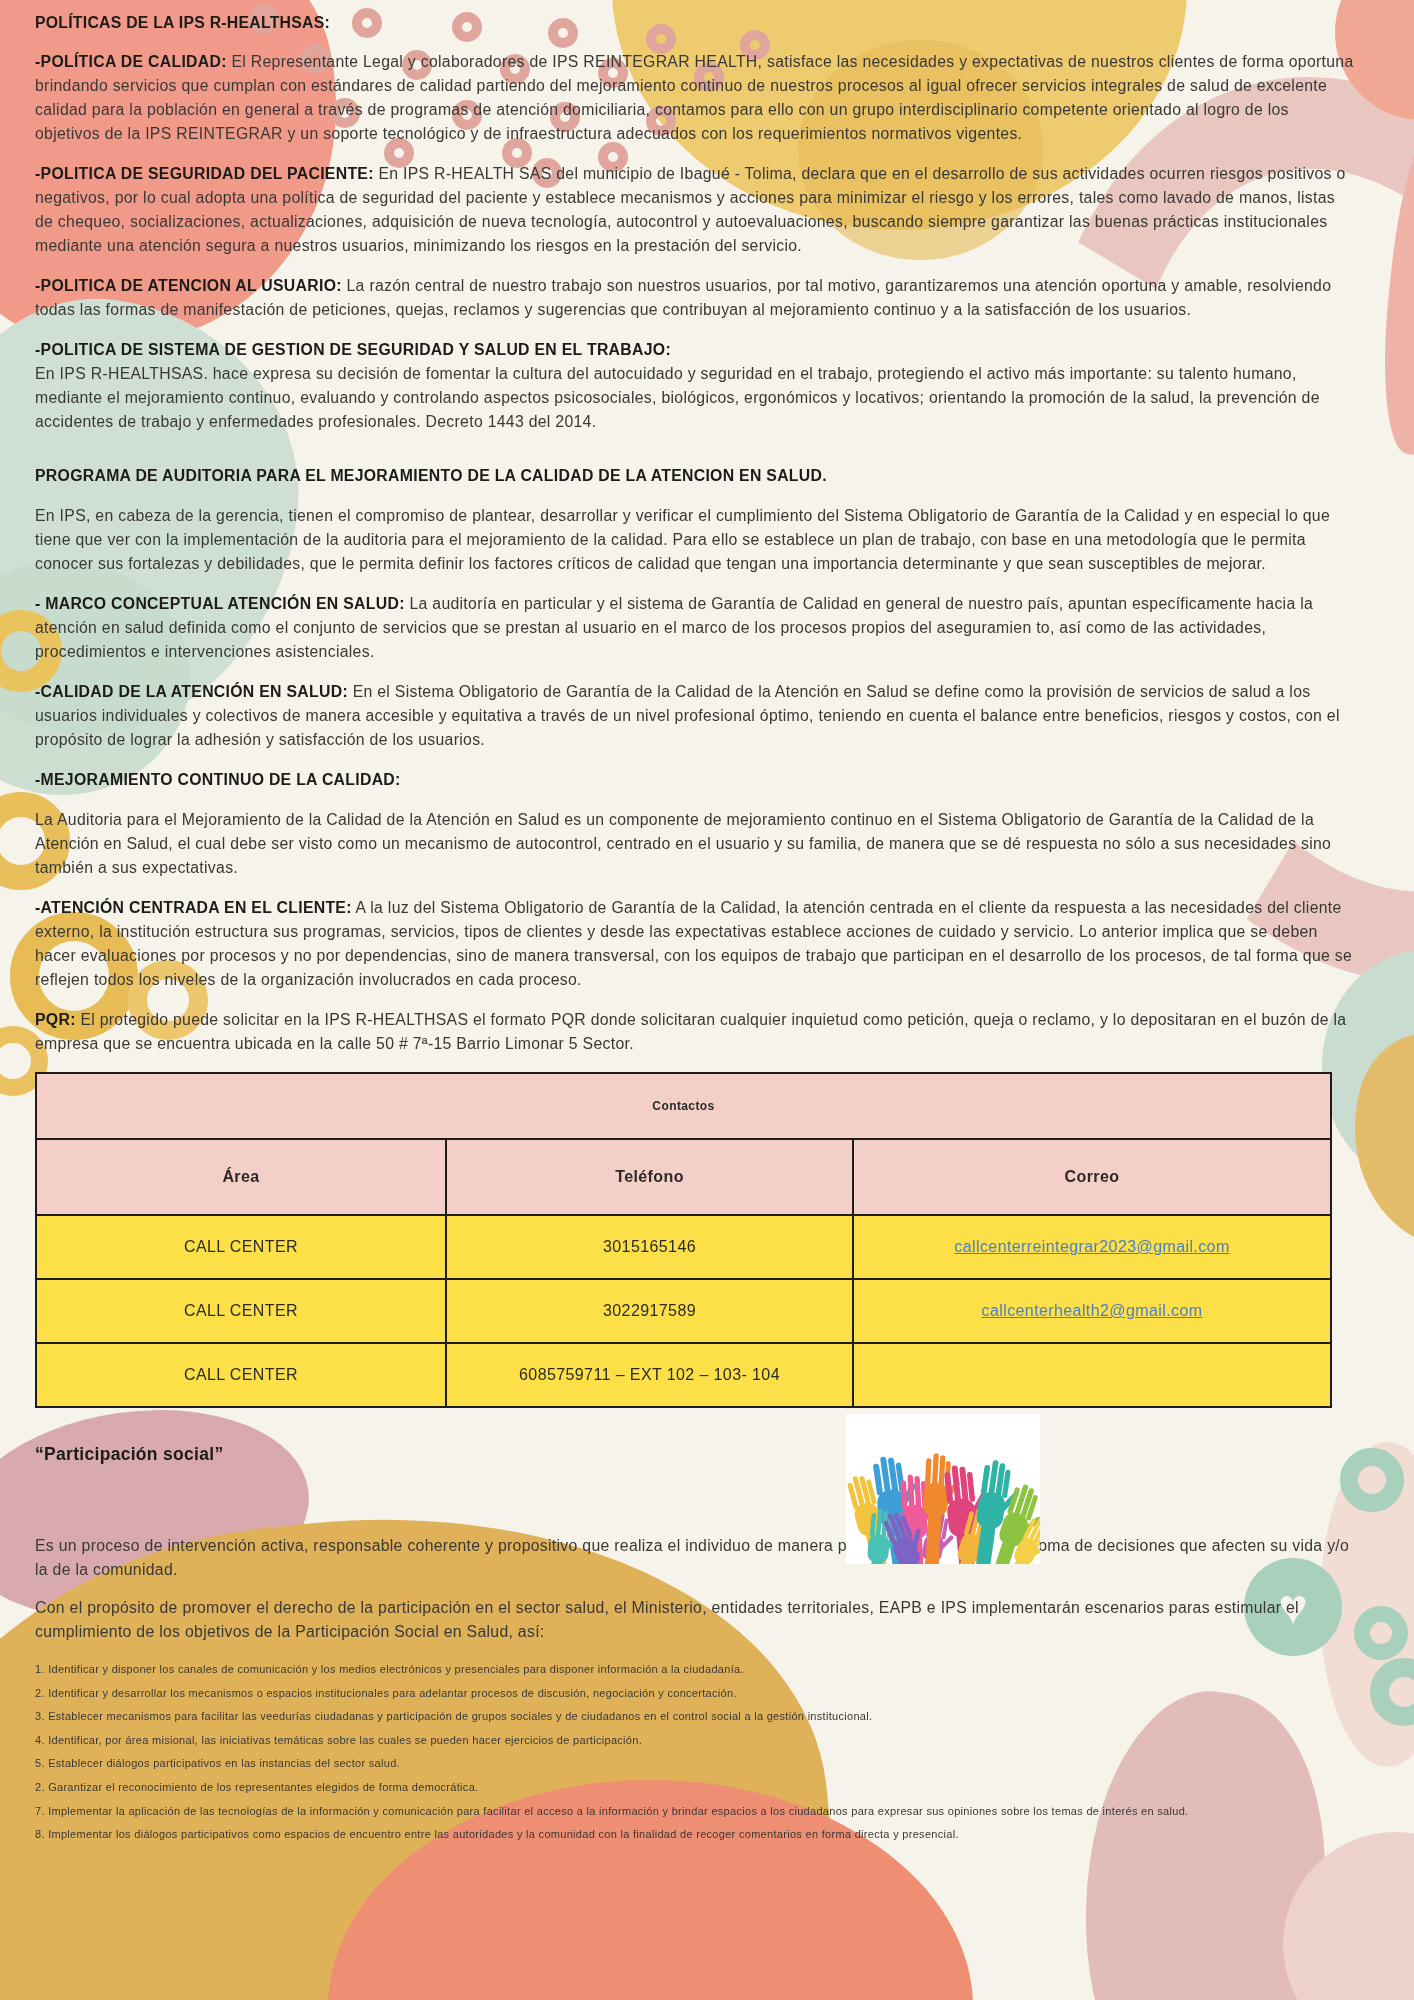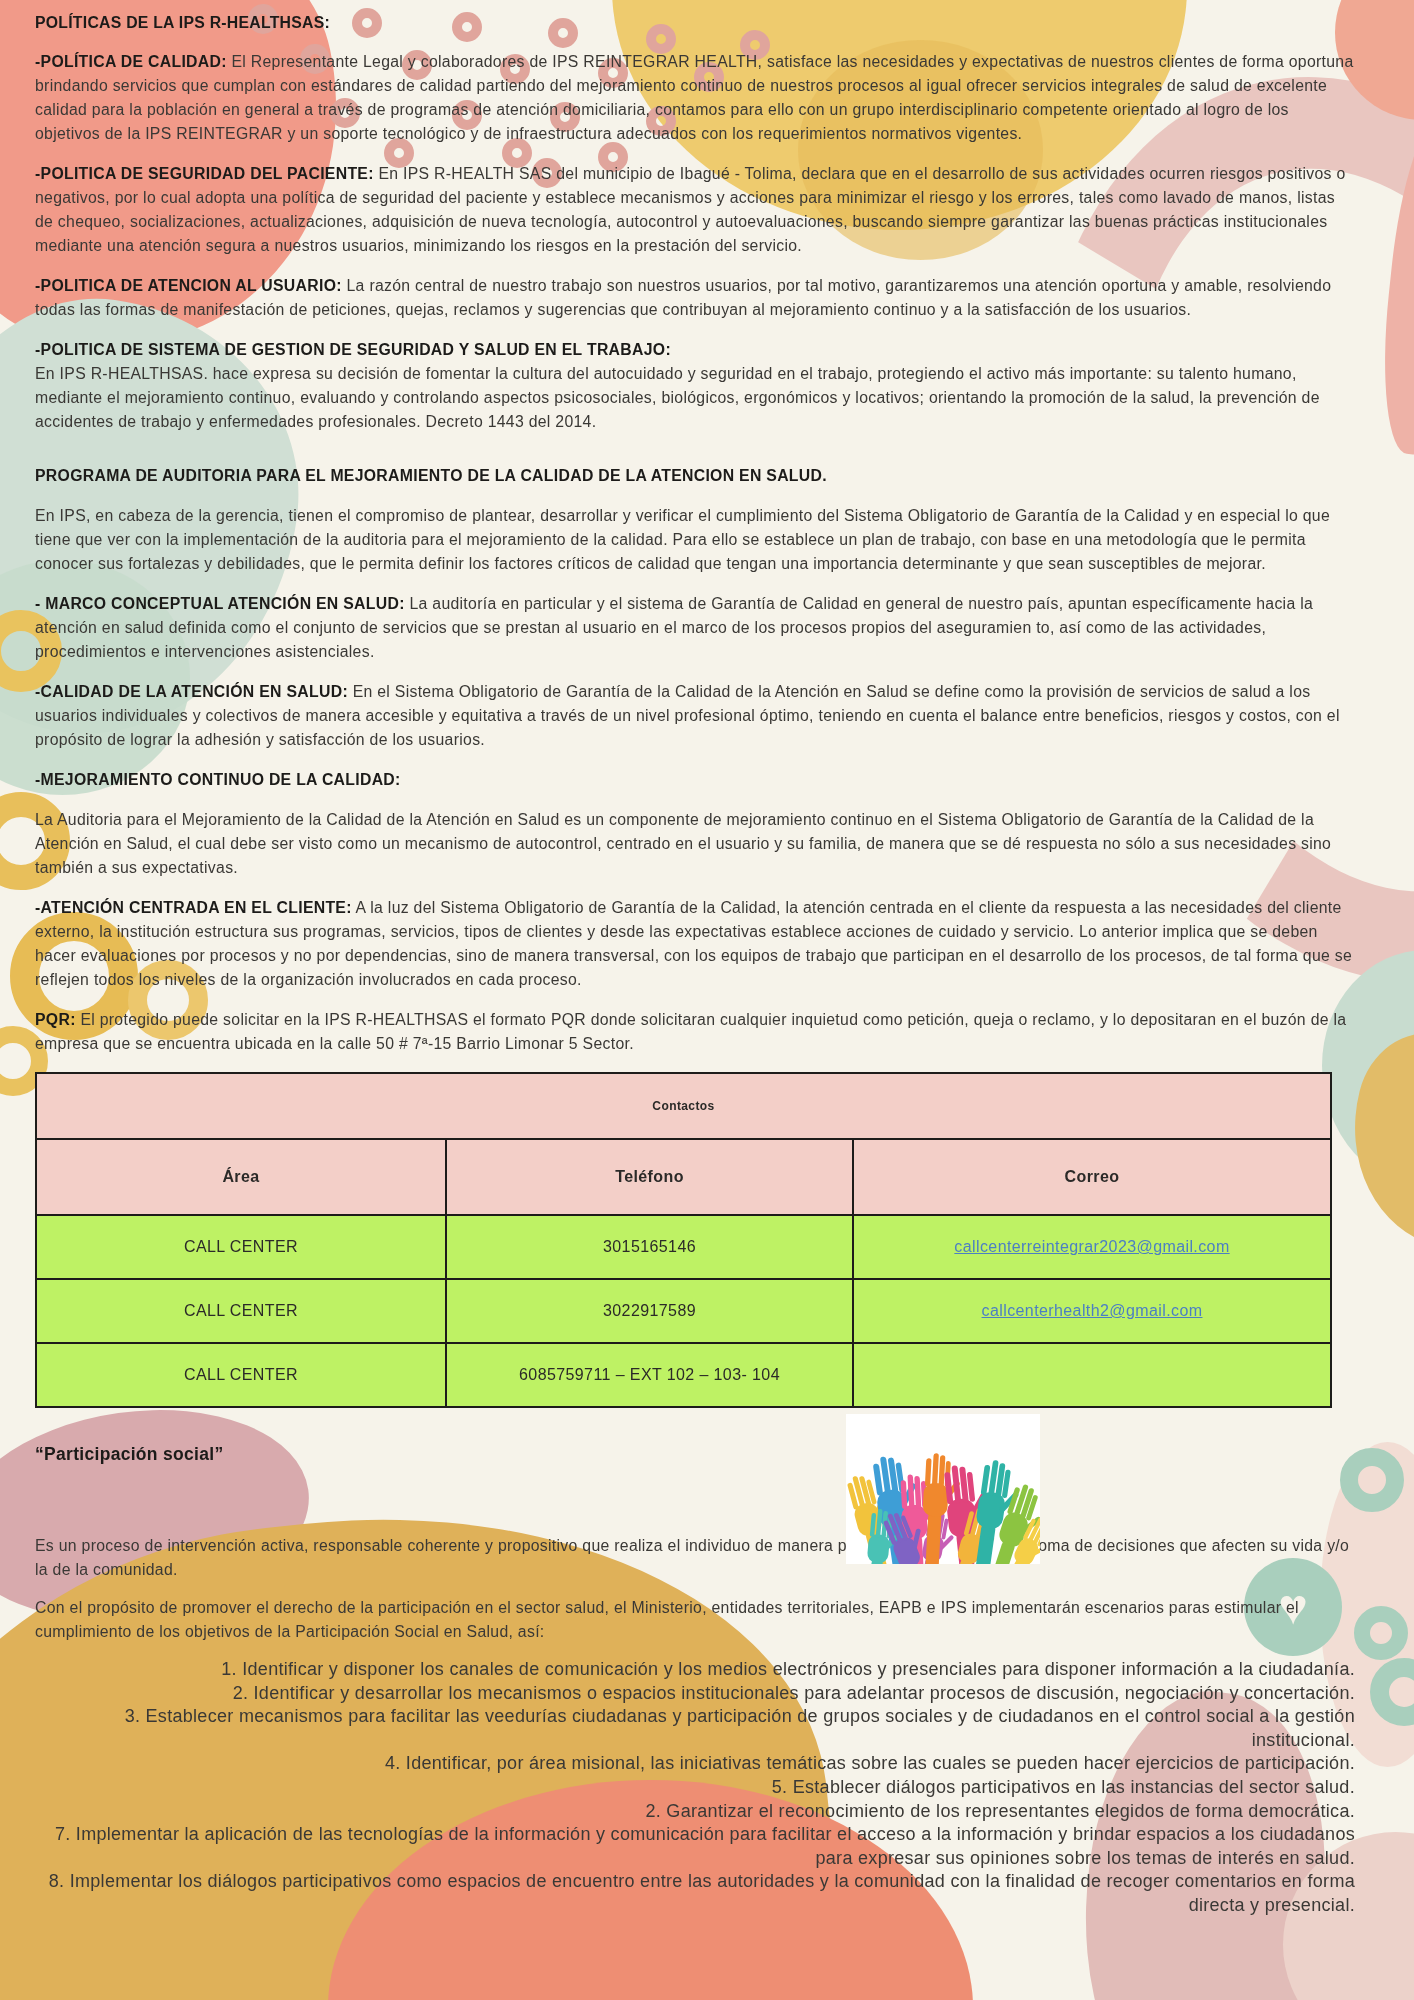--- a/index.html
+++ b/index.html
@@ -15,29 +15,29 @@
   p.block{font-size:15.8px;line-height:24px;letter-spacing:.3px;margin:0 0 16px;color:#3a3835;}
   p.block strong{font-weight:700;color:#1c1b19;}
   p.block.stacked strong{display:block;}
   p.block.hd{font-weight:700;color:#1c1b19;margin-bottom:16px;}
   p.block.sp-before{margin-top:30px;}
   table.contacts{border-collapse:collapse;width:1295px;margin:10px 0 0;table-layout:fixed;}
   table.contacts th,table.contacts td{border:2px solid #1d1c1a;text-align:center;vertical-align:middle;
         font-size:16px;letter-spacing:.4px;color:#2b2a28;}
   table.contacts tr.t-title th{background:#f3cfc8;height:62px;font-size:12px;font-weight:700;}
   table.contacts tr.t-head th{background:#f3cfc8;height:72px;font-weight:700;}
-  table.contacts tbody td{background:#bef264;height:60px;font-weight:400;}
+  table.contacts tbody td{background:#fde047;height:60px;font-weight:400;}
   a.email{color:#4b7fc4;}
   .quote-row{position:relative;height:118px;margin-top:8px;}
   .quote{position:absolute;left:0;right:184px;top:28px;text-align:left;font-weight:700;
         font-size:17.5px;letter-spacing:.3px;color:#1c1b19;}
   .hands-box{position:absolute;left:811px;top:-2px;width:194px;height:150px;background:#ffffff;}
   .hands-box svg{display:block;}
   .post p.block{margin-bottom:14px;}
-  .objectives div{font-size:18px;line-height:23.6px;letter-spacing:.3px;color:#3a3835;text-align:right;}
+  .objectives div{font-size:11px;line-height:23.6px;letter-spacing:.3px;color:#3a3835;}
 </style>
 </head>
 <body>
 
 <div class="page">
   <div class="decor-layer" id="decor">
       <div class="deco" style="left: 612px; top: -255px; width: 575px; height: 485px; border-radius: 50%; background: rgb(238, 203, 110);"></div>
       <div class="deco" style="left: 798px; top: 40px; width: 245px; height: 220px; border-radius: 50%; background: rgb(230, 187, 88); opacity: 0.6;"></div>
       <div class="deco" style="left: -70px; top: -85px; width: 412px; height: 425px; border-radius: 44% 56% 58% 42% / 52% 44% 62% 38%; background: rgb(241, 154, 137); transform: rotate(-12deg);"></div>
       <div class="deco" style="left: 1045px; top: 70px; width: 640px; height: 920px; border-radius: 50%; border-width: 92px; border-style: solid; border-color: rgb(233, 198, 192) rgb(233, 198, 192) rgb(233, 198, 192) transparent; border-image: initial; background: transparent; transform: rotate(-14deg);"></div>

